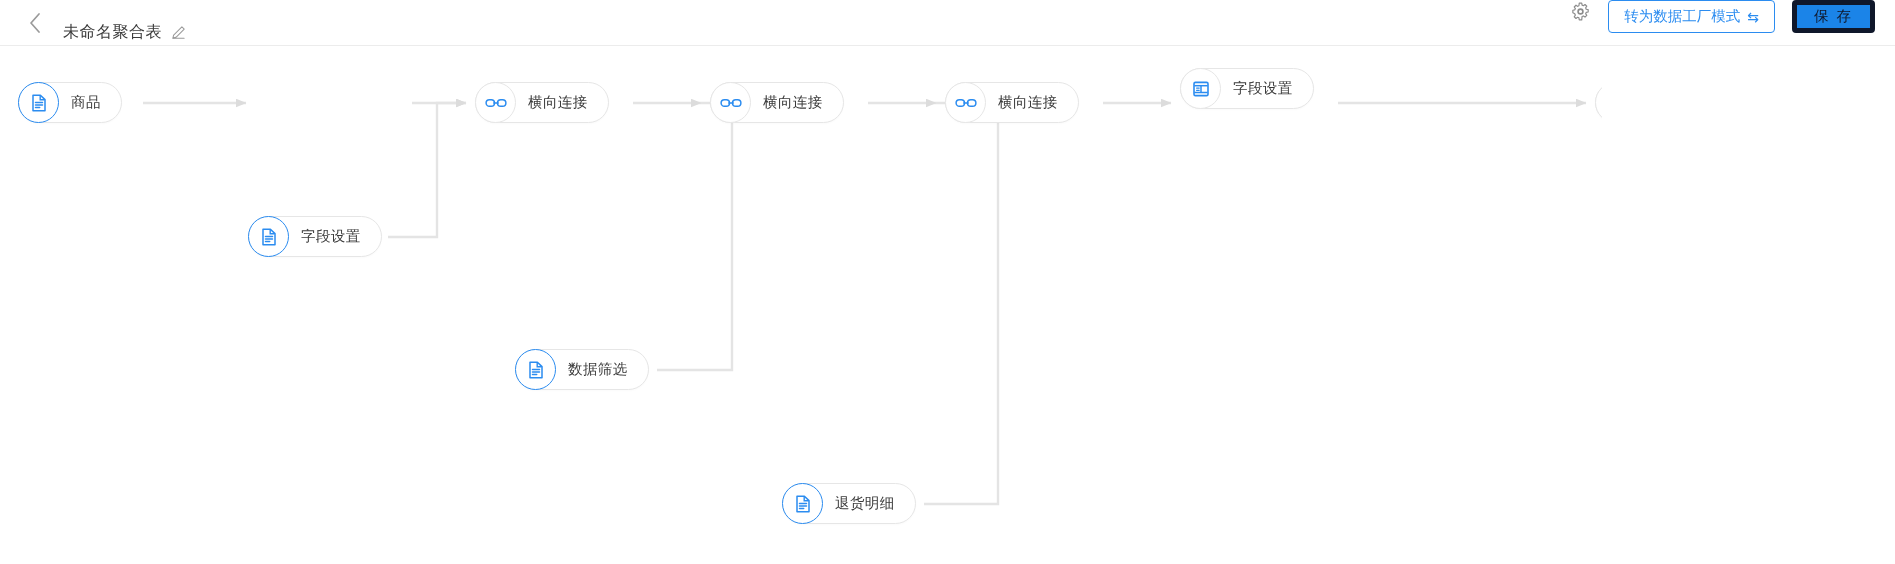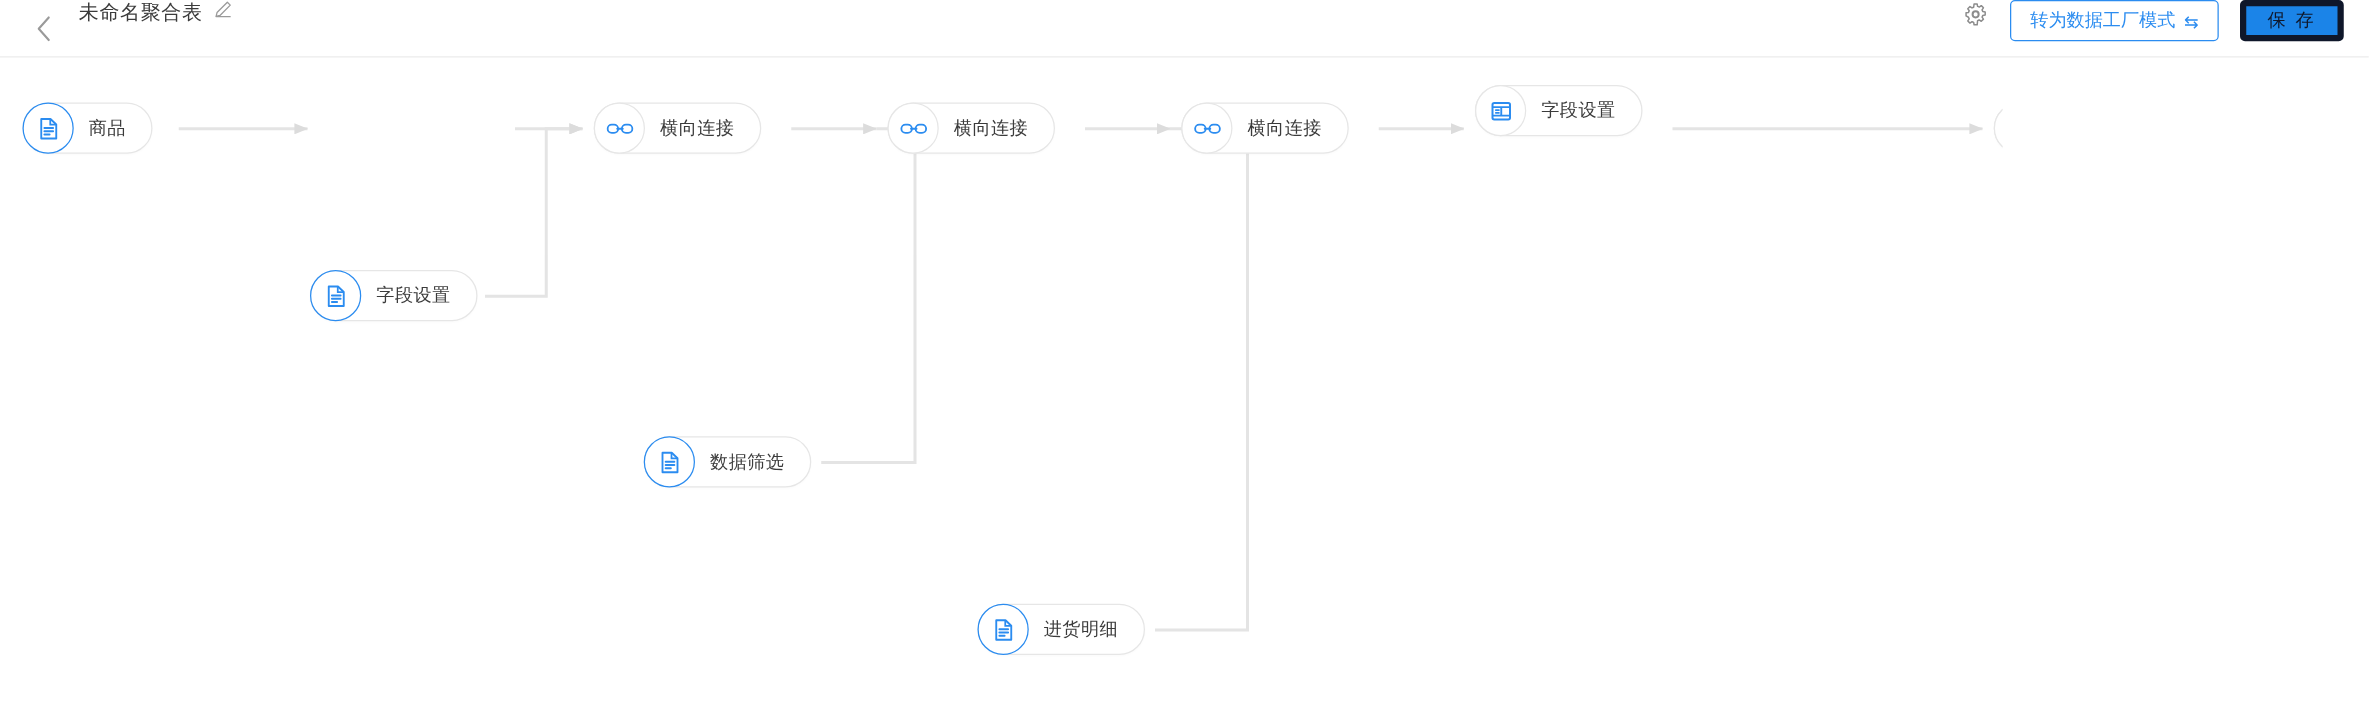--- a/index.html
+++ b/index.html
@@ -29,20 +29,21 @@
     display: flex; align-items: center; justify-content: center;
     cursor: pointer;
   }
   .back-btn svg { display: block; }
 
   .title-wrap {
     position: absolute;
     left: 63px; top: 0;
     height: 64px;
     display: flex;
+    align-items: center;
     gap: 9px;
   }
   .doc-title {
     font-size: 16px;
     color: #3b3b3b;
     letter-spacing: 0.5px;
     white-space: nowrap;
   }
   .edit-icon { width: 15px; height: 15px; cursor: pointer; display:block; }
 
@@ -278,21 +279,21 @@
   </div>
 
   <div class="node src" style="left:782px; top:436px;">
     <span class="node-circle">
       <svg width="20" height="20" viewBox="0 0 20 20">
         <path d="M4 2.2h7.4L16 6.6v11.2H4z" fill="none" stroke="#2b8cf0" stroke-width="1.5" stroke-linejoin="round"></path>
         <path d="M11.2 2.4v4.3H15.7" fill="none" stroke="#2b8cf0" stroke-width="1.4"></path>
         <path d="M6.5 9.4h7M6.5 12h7M6.5 14.6h4.2" stroke="#2b8cf0" stroke-width="1.5" stroke-linecap="round"></path>
       </svg>
     </span>
-    <span class="node-label">进货明细</span>
+    <span class="node-label">退货明细</span>
   </div>
 
   <div class="node" style="left:1180px; top:21px;">
     <span class="node-circle">
       <svg width="20" height="20" viewBox="0 0 20 20">
         <rect x="3" y="3.4" width="14" height="13.2" rx="1.4" fill="none" stroke="#2b8cf0" stroke-width="1.6"></rect>
         <path d="M3.3 6.7h13.4" stroke="#2b8cf0" stroke-width="1.5"></path>
         <path d="M3.3 13.5h13.4" stroke="#2b8cf0" stroke-width="1.5"></path>
         <path d="M10 7v6.2" stroke="#2b8cf0" stroke-width="1.5"></path>
         <path d="M5.6 9.1h2.6M5.6 11.3h2.6" stroke="#2b8cf0" stroke-width="1.3" stroke-linecap="round"></path>

